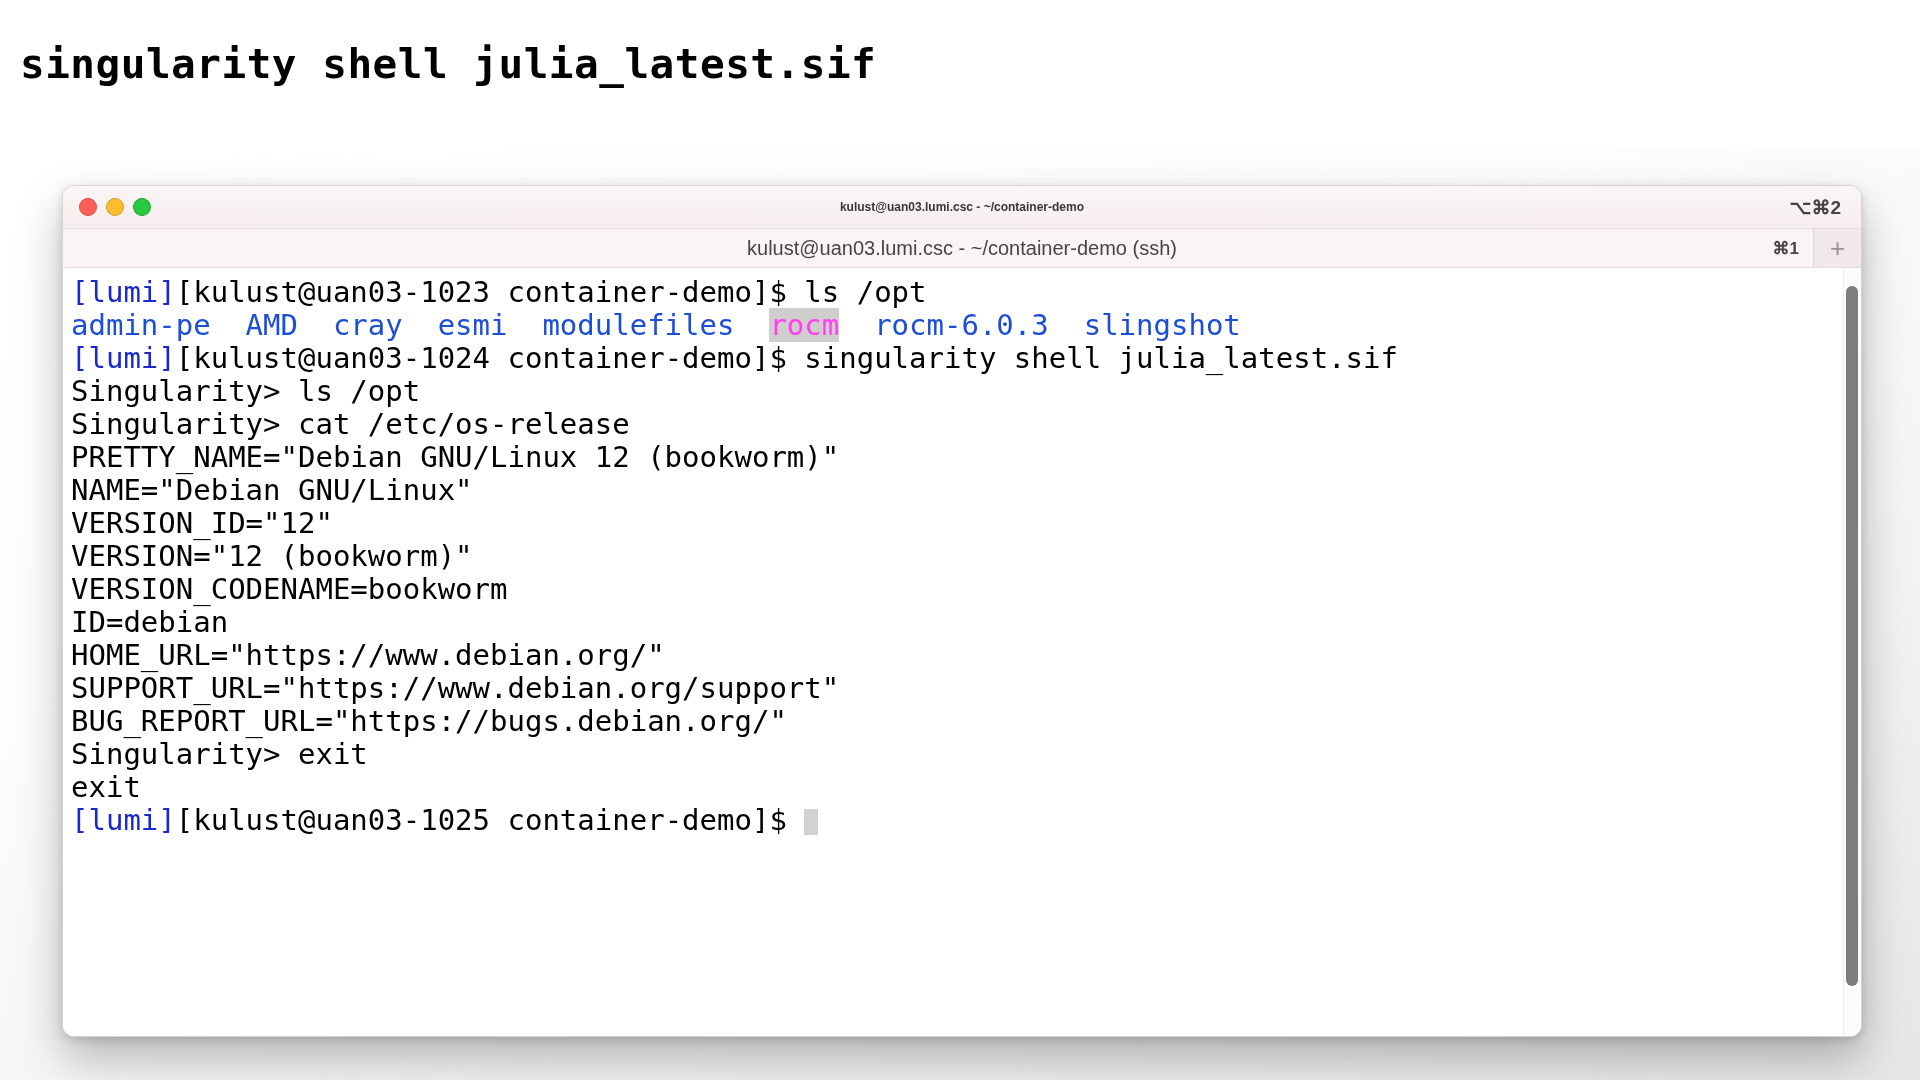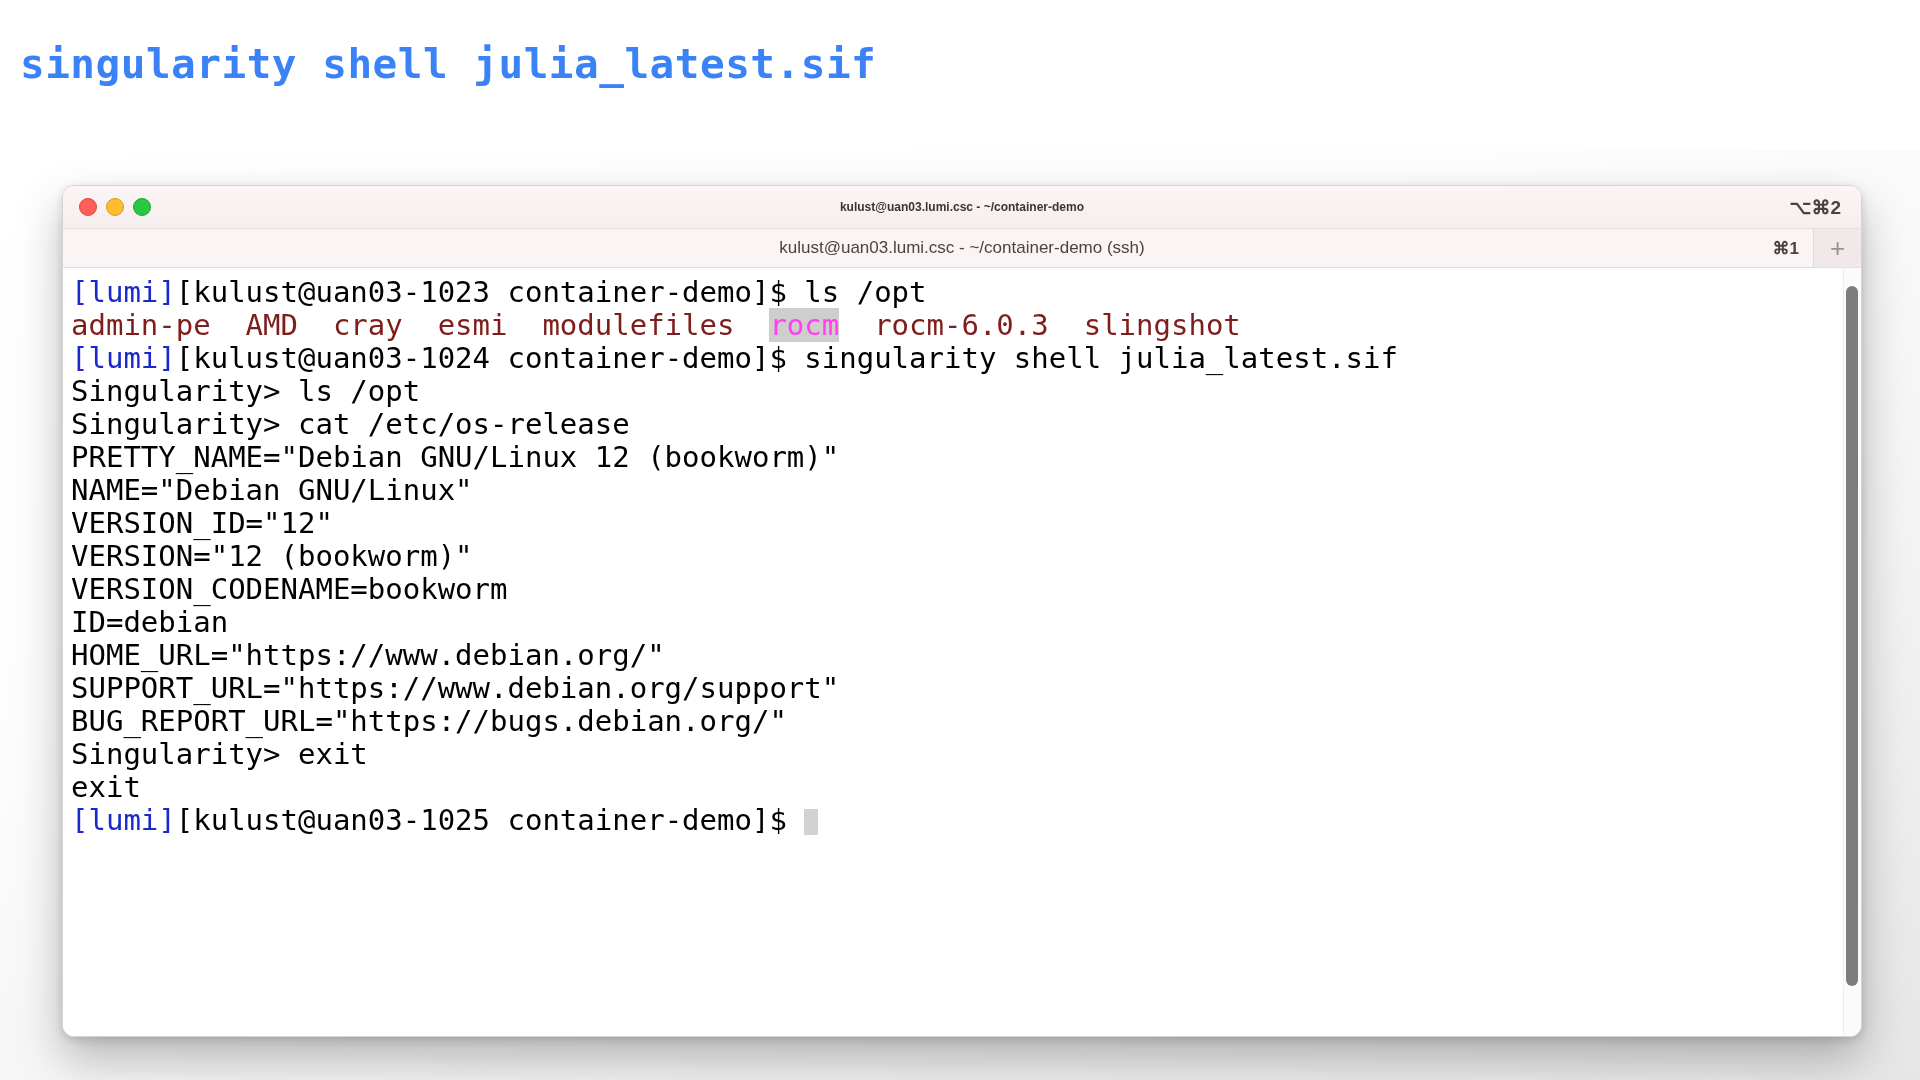--- a/index.html
+++ b/index.html
@@ -17,21 +17,21 @@
 
   
   .page-heading {
     position: absolute;
     left: 20px;
     top: 40px;
     font-family: "DejaVu Sans Mono", "Liberation Mono", monospace;
     font-weight: bold;
     font-size: 41px;
     letter-spacing: 0.5px;
-    color: #3b82f6;
+    color: #000000;
     white-space: pre;
     text-align: center;
   }
 
   
   .backdrop {
     position: absolute;
     left: 0;
     top: 150px;
     width: 1920px;
@@ -103,21 +103,21 @@
     background: #faf4f4;
     border-bottom: 1px solid #e6dcdc;
     display: flex;
     align-items: center;
   }
   .tab-title {
     position: absolute;
     left: 0; right: 0;
     text-align: center;
     font-family: "Liberation Sans", sans-serif;
-    font-size: 17px;
+    font-size: 20px;
     color: #4b4343;
   }
   .tab-shortcut {
     position: absolute;
     right: 62px;
     font-family: "Liberation Sans", sans-serif;
     font-size: 17px;
     font-weight: bold;
     color: #4a4242;
   }
@@ -151,21 +151,21 @@
     font-family: "DejaVu Sans Mono", "Liberation Mono", monospace;
     font-size: 29px;
     line-height: 33px;
     color: #000000;
     white-space: pre;
     letter-spacing: 0px;
   }
   .term-lines .ln { display: block; height: 33px; }
 
   .c-lumi    { color: #1a28cc; }
-  .c-dir     { color: #7f1d1d; }
+  .c-dir     { color: #1d4ed8; }
   .c-link    { color: #ff3ff0; background: #d0cdcd; margin-top: 18px; }
   .c-plain   { color: #000000; }
 
   .cursor {
     display: inline-block;
     width: 14px;
     height: 26px;
     background: #d2d2d2;
     vertical-align: -5px;
   }

